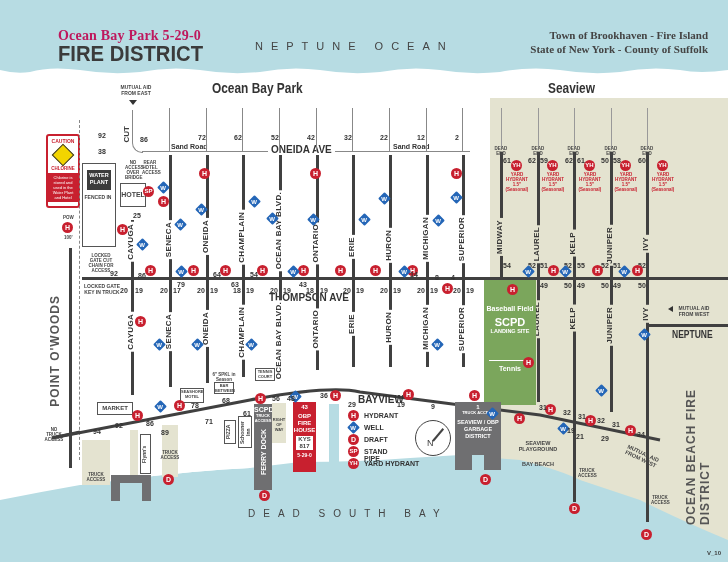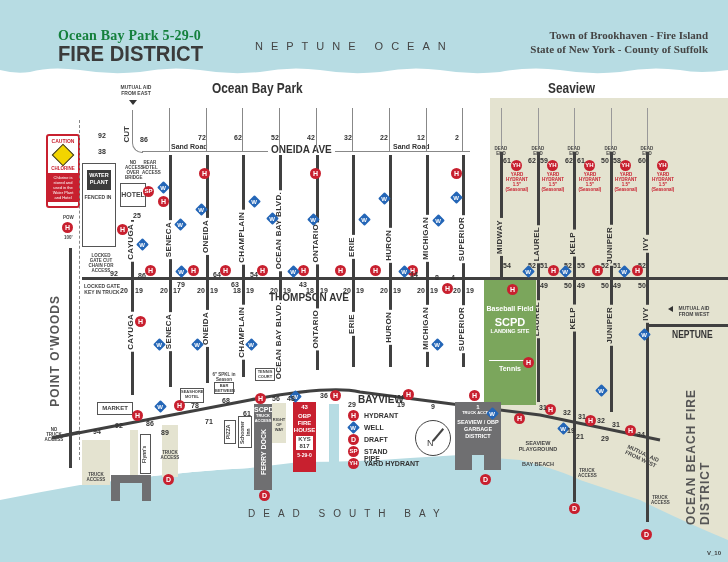--- a/index.html
+++ b/index.html
@@ -1,18 +1,18 @@
 <!DOCTYPE html>
 <html><head>
 <meta charset="utf-8">
 <style>
   html,body{margin:0;padding:0;}
   body{width:728px;height:562px;position:relative;overflow:hidden;background:#ffffff;font-family:"Liberation Sans",sans-serif;color:#3d3d3d;}
   .abs{position:absolute;}
-  .title-small{position:absolute;left:58px;top:28px;font-family:"Liberation Serif",serif;font-size:14px;font-weight:bold;color:#15803d;letter-spacing:0.2px;}
+  .title-small{position:absolute;left:58px;top:28px;font-family:"Liberation Serif",serif;font-size:14px;font-weight:bold;color:#be185d;letter-spacing:0.2px;}
   .title-big{position:absolute;left:58px;top:41px;font-family:"Liberation Sans",sans-serif;font-size:22px;font-weight:bold;color:#3b3b3b;transform:scaleX(0.92);transform-origin:left;}
   .ocean-label{position:absolute;top:40px;left:255px;font-size:11px;letter-spacing:8px;color:#444;}
   .state-info{position:absolute;right:20px;top:28px;text-align:right;font-family:"Liberation Serif",serif;font-size:11px;font-weight:bold;line-height:14px;color:#444;}
   .area-label{position:absolute;font-weight:bold;font-size:14px;color:#333;transform:scaleX(0.85);transform-origin:left;}
   .bay{position:absolute;left:0;top:0;width:728px;height:562px;}
   .rd{position:absolute;background:#404040;}
   .rd-v{width:3px;}
   .rd-h{height:3px;}
   .num{position:absolute;font-size:7px;font-weight:bold;color:#333;}
   .street{position:absolute;font-size:8px;font-weight:bold;color:#333;writing-mode:vertical-rl;transform:rotate(180deg);letter-spacing:0.3px;background:#fff;padding:2px 0;}

